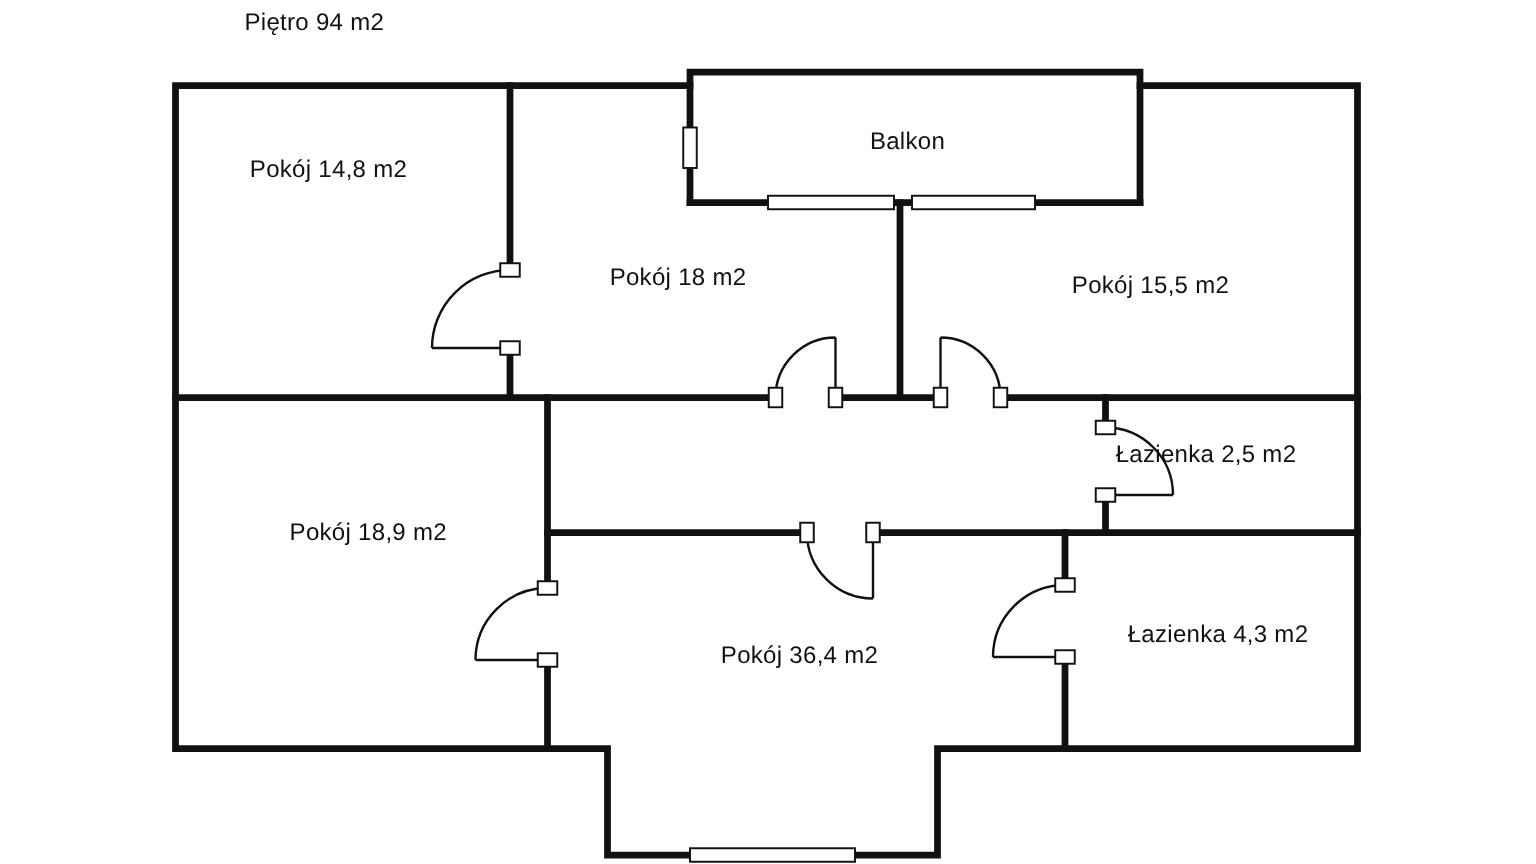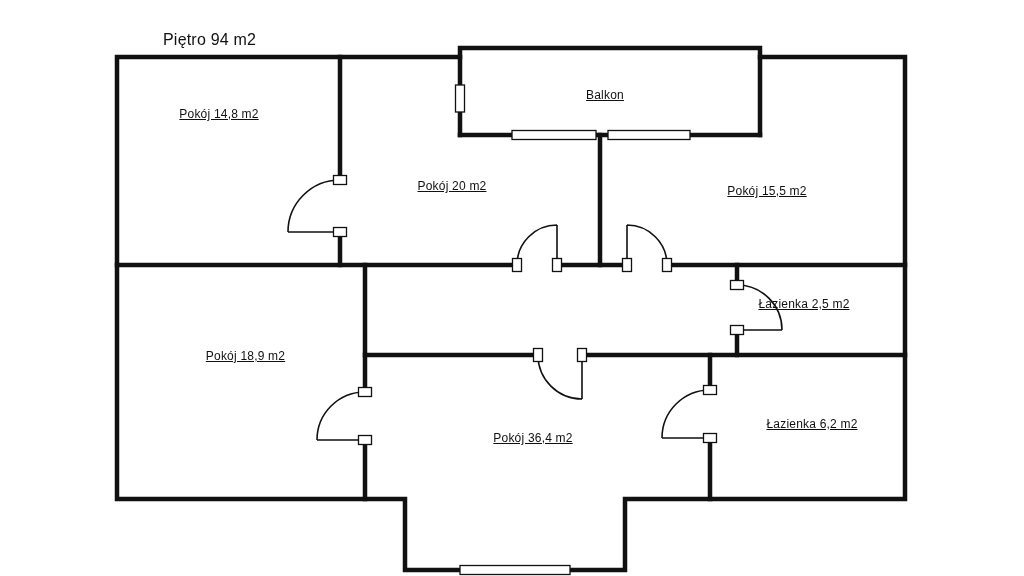--- a/index.html
+++ b/index.html
@@ -18,36 +18,34 @@
   }
   .stage{position:absolute;inset:0;width:1024px;height:576px;}
   svg.plan{position:absolute;left:0;top:0;width:1024px;height:576px;display:block;}
   .wall{fill:none;stroke:var(--wall);stroke-width:4.5;stroke-linejoin:miter;stroke-linecap:square;}
   .door{fill:none;stroke:var(--wall);stroke-width:1.6;}
   .jamb{fill:var(--window-fill);stroke:var(--wall);stroke-width:1.3;}
   .window{fill:var(--window-fill);stroke:var(--wall);stroke-width:1.3;}
   .label{
     position:absolute;
     transform:translate(-50%,-50%);
-    font-size:12px;
+    font-size:16px;
     font-weight:500;
     color:var(--text);
     white-space:nowrap;
     letter-spacing:.2px;
-    text-decoration:underline;
   }
   .plan-title{
     position:absolute;
     left:163px;top:7px;
     font-size:16px;
     font-weight:500;
     color:var(--text);
     white-space:nowrap;
     letter-spacing:.2px;
-    margin-top:24px;
   }
 </style>
 </head>
 <body>
 
 <div class="stage">
 
   <svg class="plan" viewBox="0 0 1024 576" aria-hidden="true">
 
     <g>
@@ -125,20 +123,20 @@
         <rect class="jamb" x="703.5" y="385.5" width="13" height="9"></rect>
         <rect class="jamb" x="703.5" y="433.5" width="13" height="9"></rect>
       </g>
     </g>
   </svg>
 
   <div class="plan-title">Piętro 94 m2</div>
 
   <div class="label" style="left:219px;top:114px;text-align:center;">Pokój 14,8 m2</div>
   <div class="label" style="left:605px;top:95px;">Balkon</div>
-  <div class="label" style="left:452px;top:186px;">Pokój 20 m2</div>
+  <div class="label" style="left:452px;top:186px;">Pokój 18 m2</div>
   <div class="label" style="left:767px;top:191px;">Pokój 15,5 m2</div>
   <div class="label" style="left:804px;top:304px;">Łazienka 2,5 m2</div>
   <div class="label" style="left:229px;top:356px;padding-left:33px;">Pokój 18,9 m2</div>
   <div class="label" style="left:533px;top:438px;">Pokój 36,4 m2</div>
-  <div class="label" style="left:812px;top:424px;">Łazienka 6,2 m2</div>
+  <div class="label" style="left:812px;top:424px;">Łazienka 4,3 m2</div>
 
 </div>
 
 </body></html>

